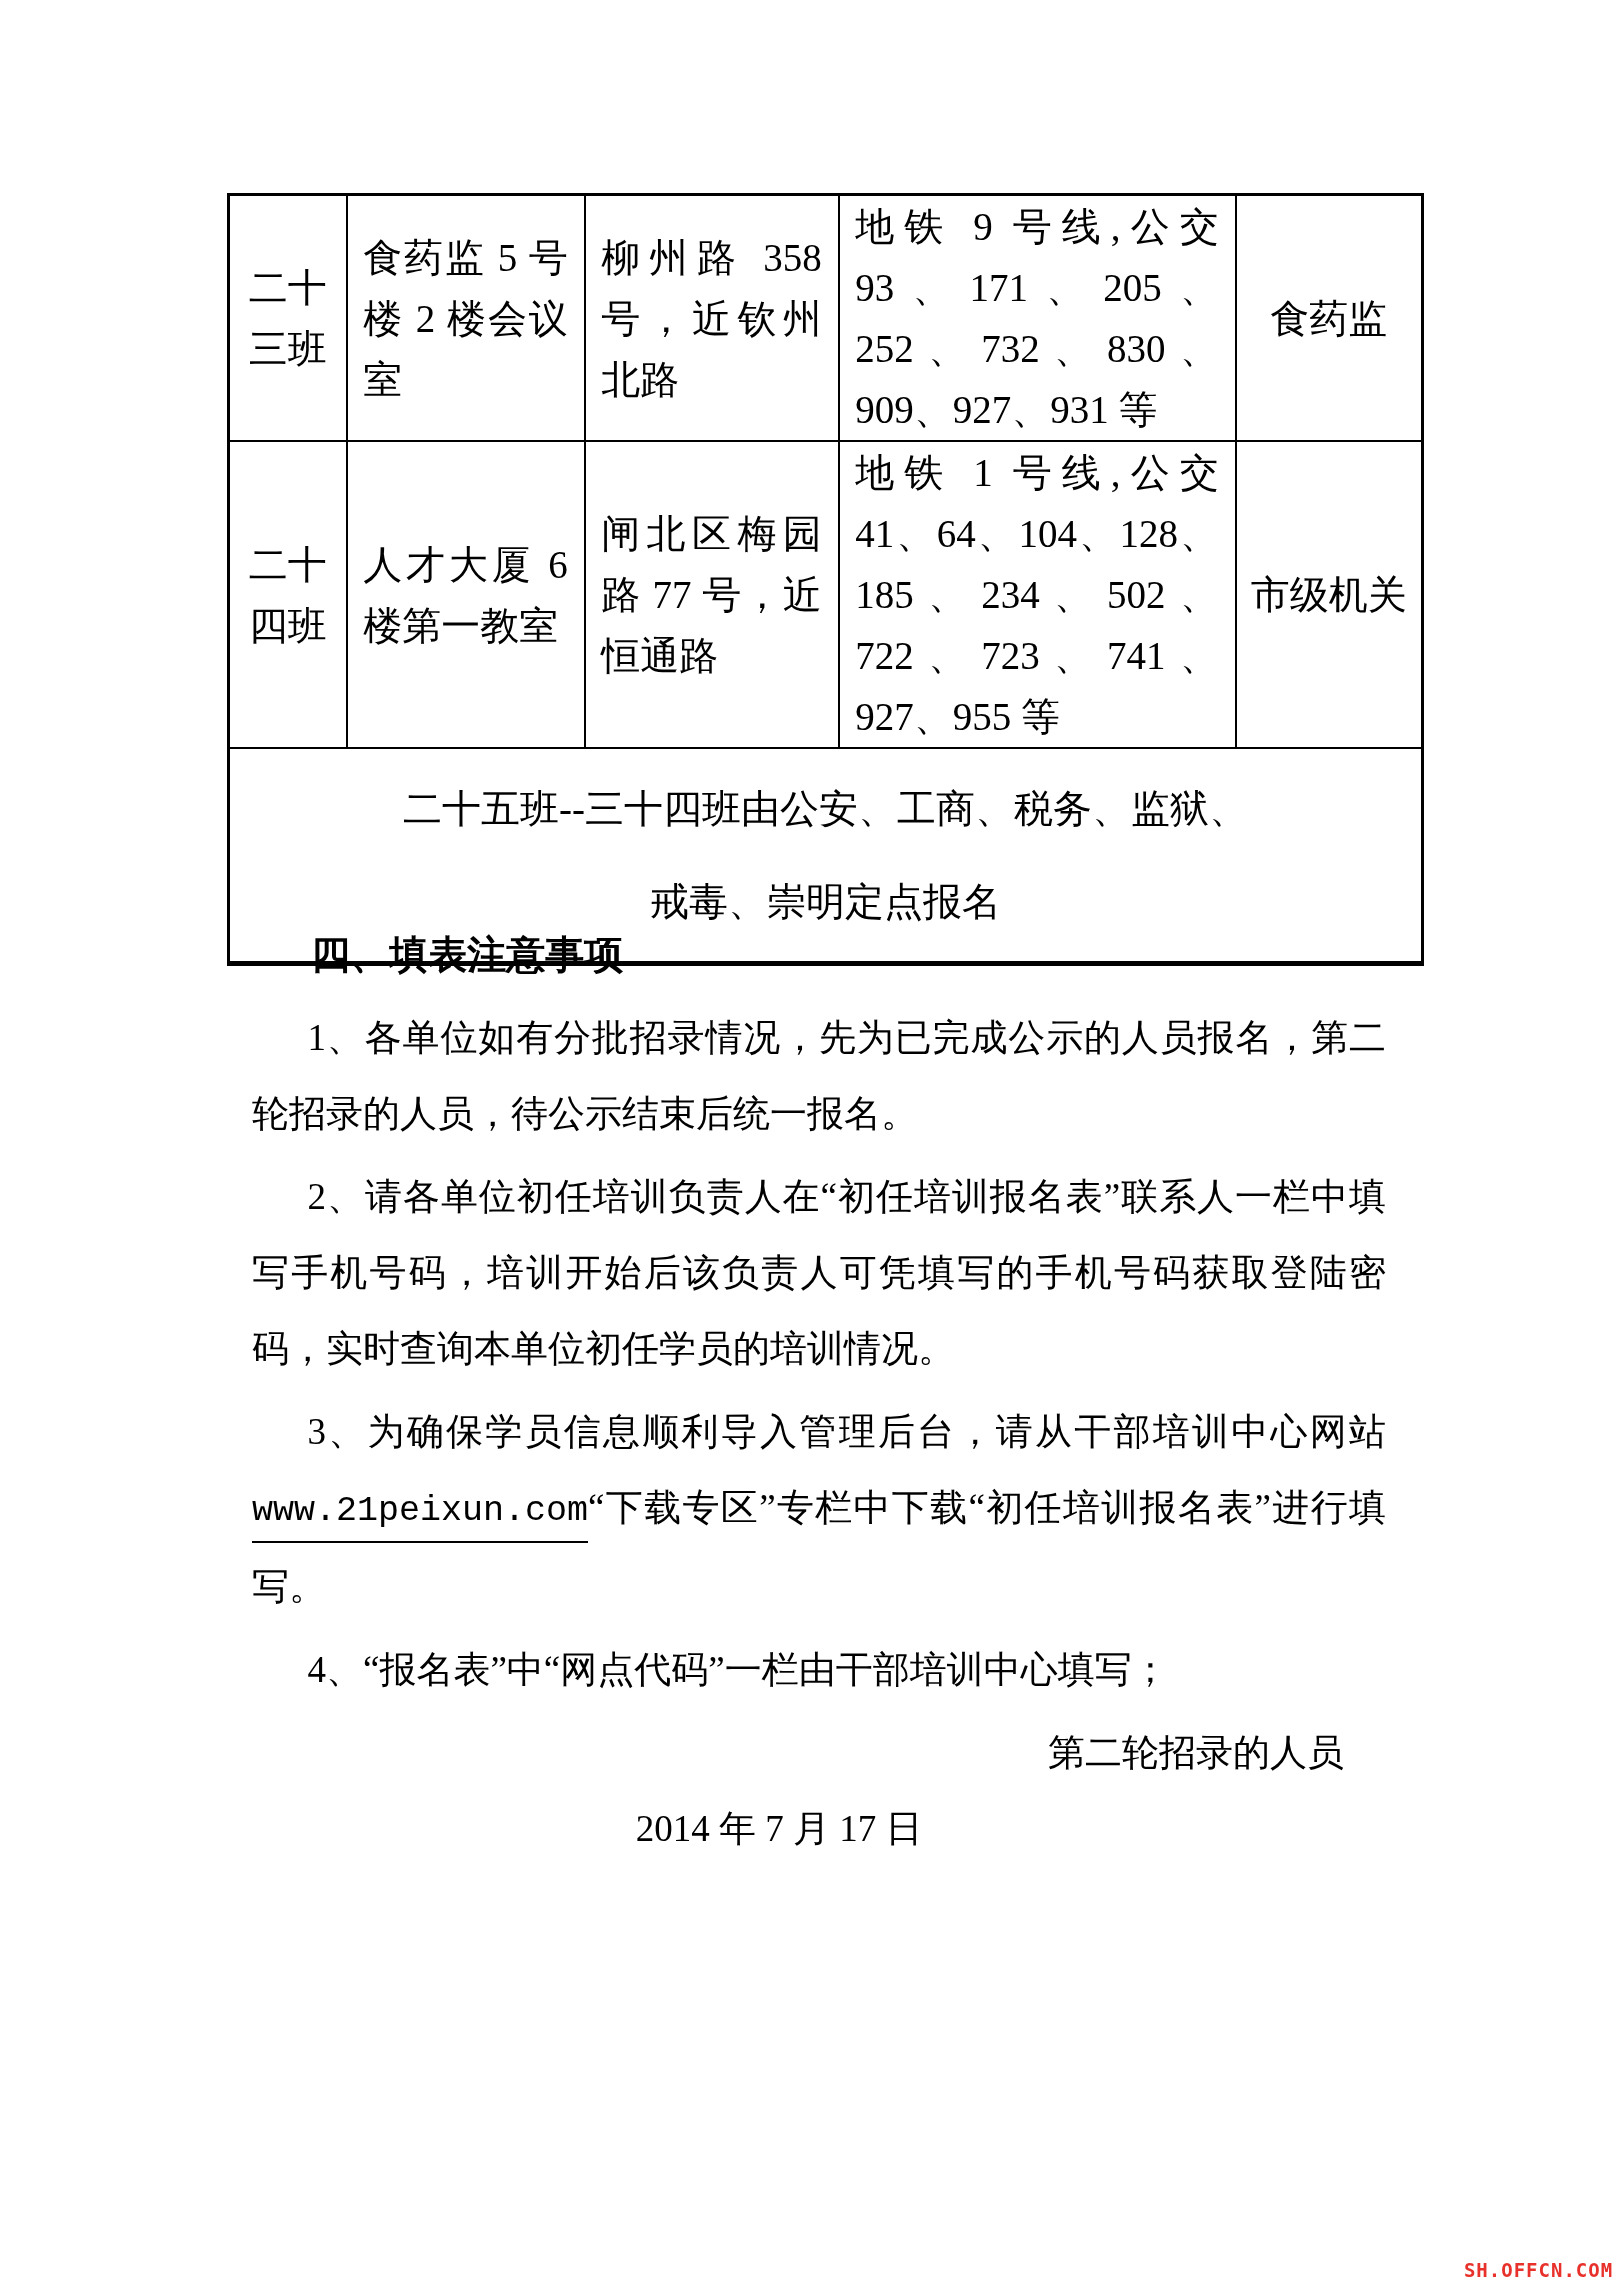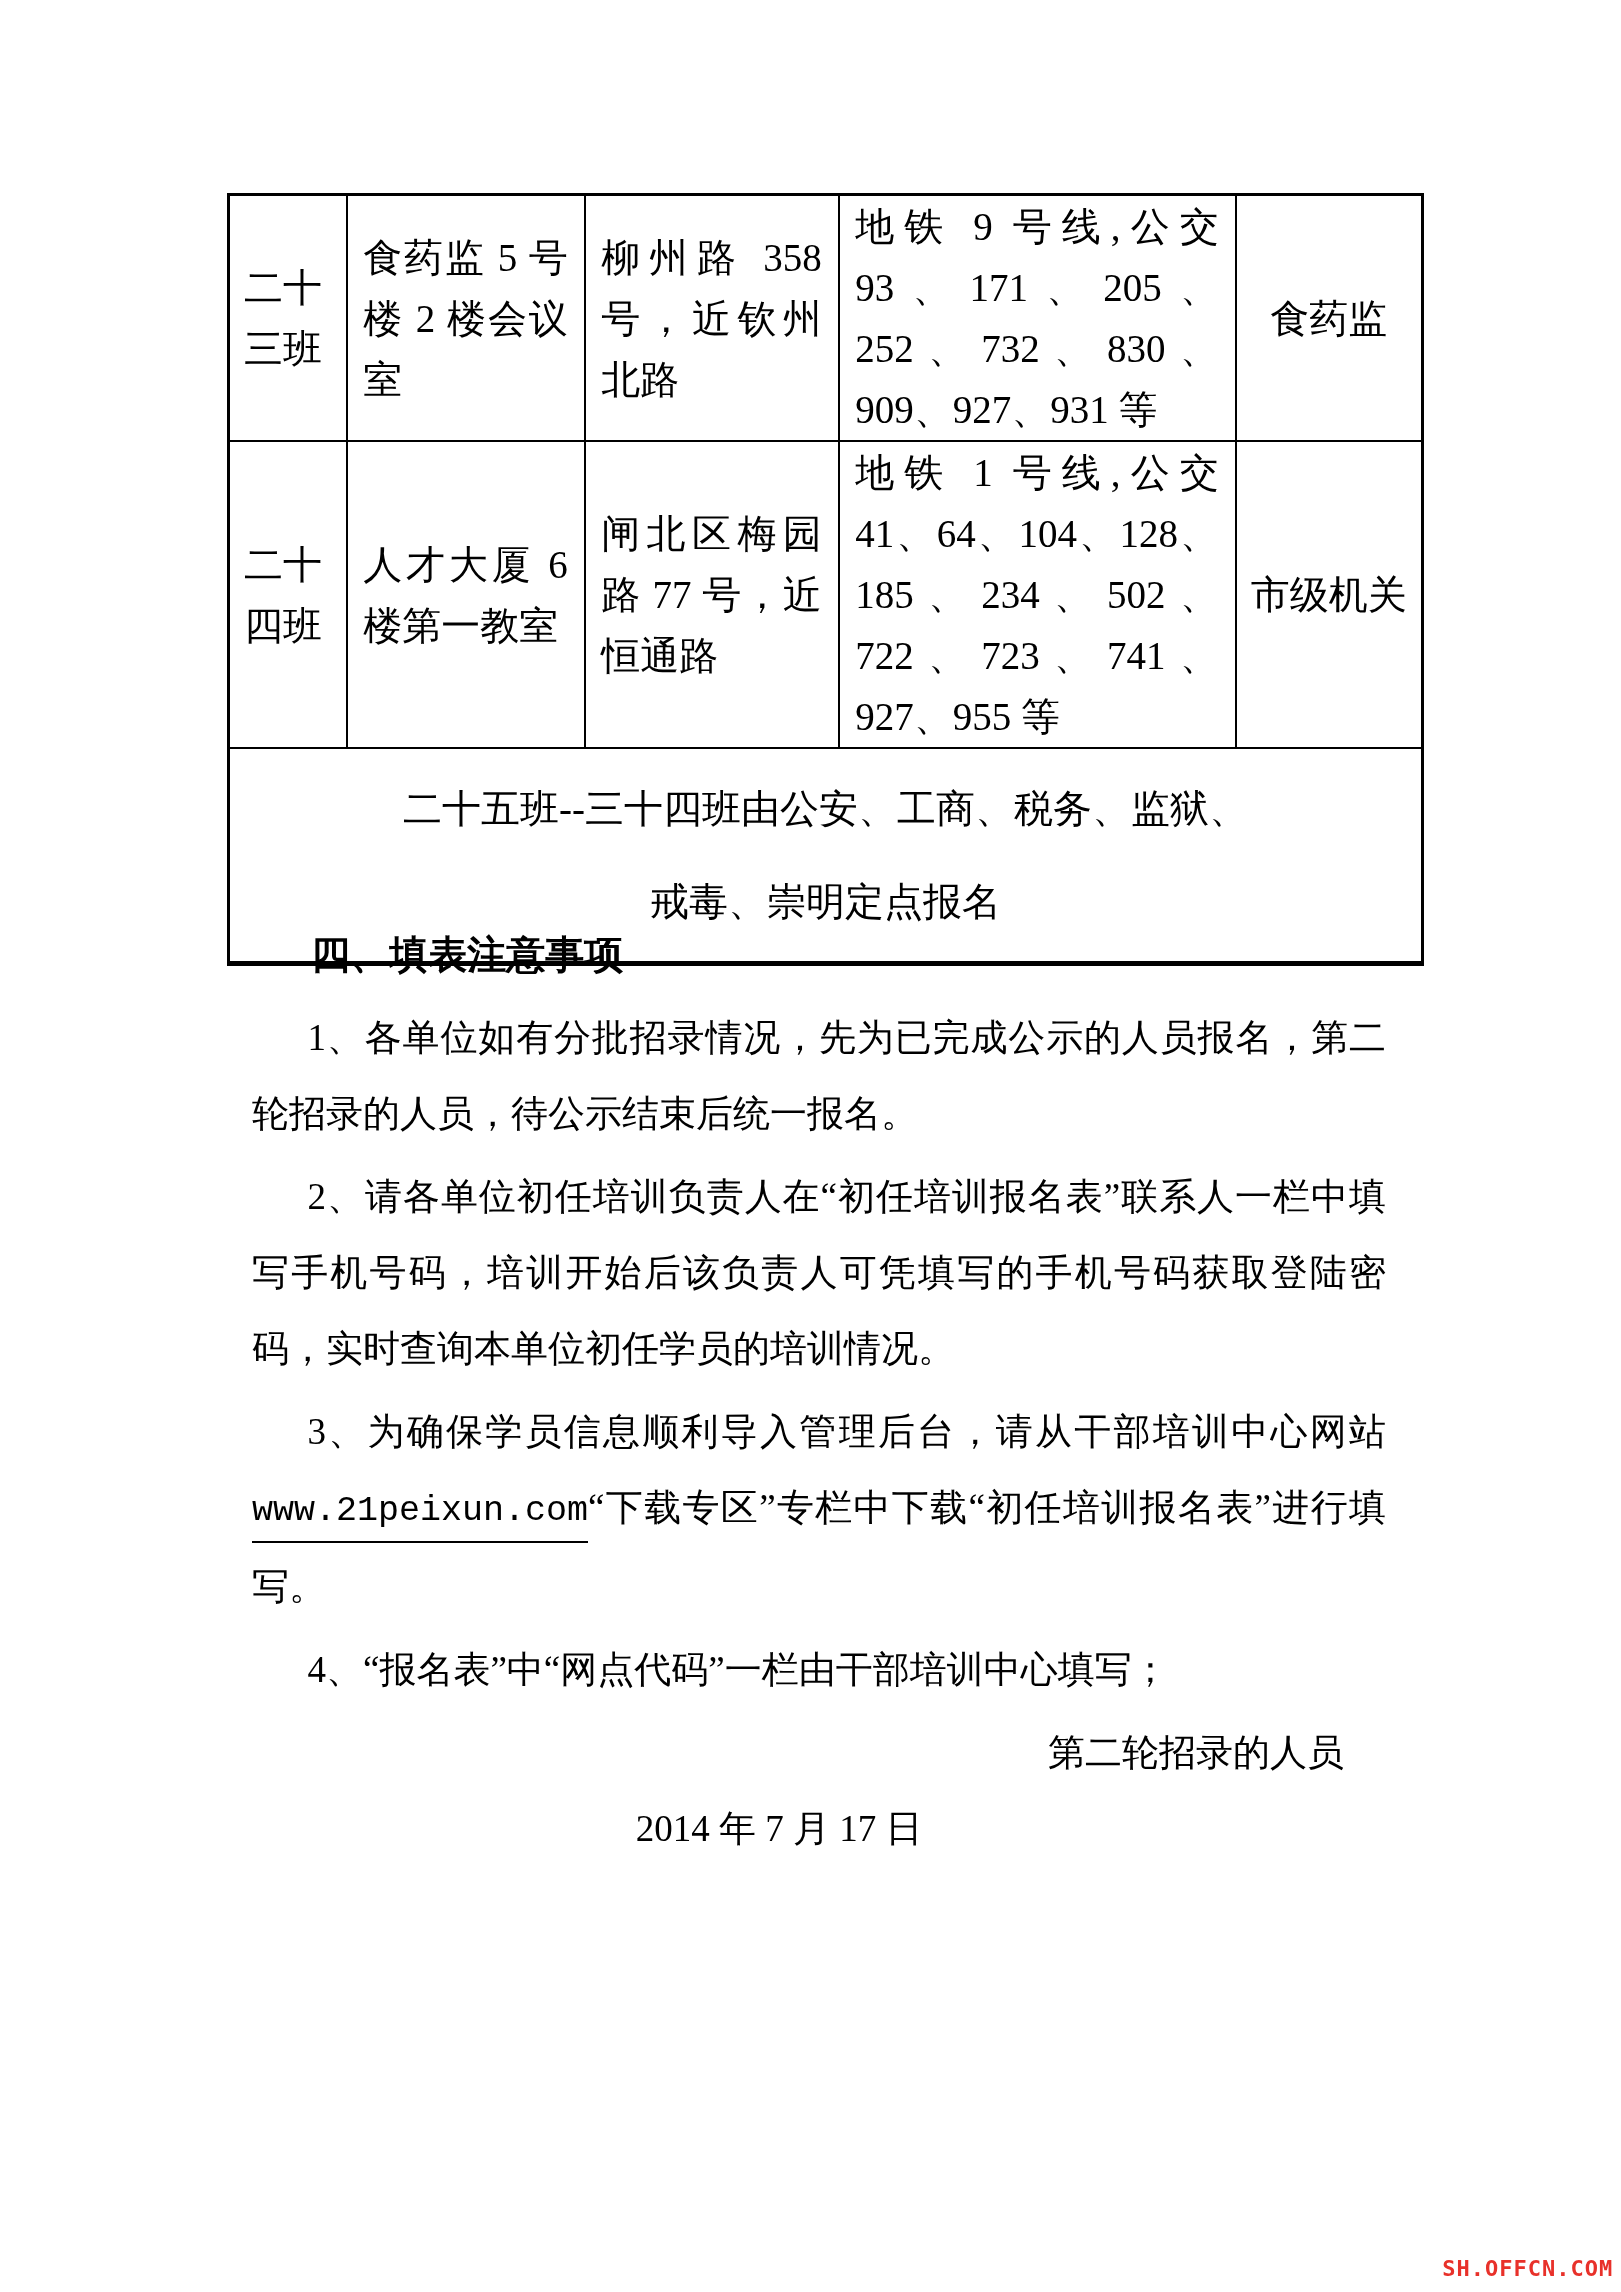--- a/index.html
+++ b/index.html
@@ -28,21 +28,21 @@
   .doc-table td {
     border: 2.9px solid #000;
     vertical-align: middle;
     line-height: 61px;
     padding: 0 15.7px;
     overflow: hidden;
   }
   tr.row-1 { height: 201px; }
   tr.row-2 { height: 248px; }
   tr.row-3 { height: 193px; }
-  td.cell-class  { padding: 0 14px; border-radius: 32px; }
+  td.cell-class  { text-align: center; padding: 0 14px; border-radius: 32px; }
   td.cell-venue, td.cell-address, td.cell-transit {
     text-align: justify;
   }
   td.cell-unit { text-align: center; padding: 0 5.9px; }
   td.cell-footnote {
     text-align: center;
     line-height: 93px;
     padding: 13px;
   }
 
@@ -78,21 +78,21 @@
   .sig-org  { text-align: right; padding-right: 49px; }
   .sig-date { text-align: center; padding-right: 80px; }
 
   
   .watermark {
     position: absolute;
     right: 7.8px;
     bottom: 11.8px;
     font-family: "DejaVu Sans Mono", monospace;
     font-weight: bold;
-    font-size: 22px;
+    font-size: 19px;
     letter-spacing: 1px;
     color: #e8312a;
   }
 </style>
 </head>
 <body>
 
 <div class="page">
 
   <table class="doc-table">

